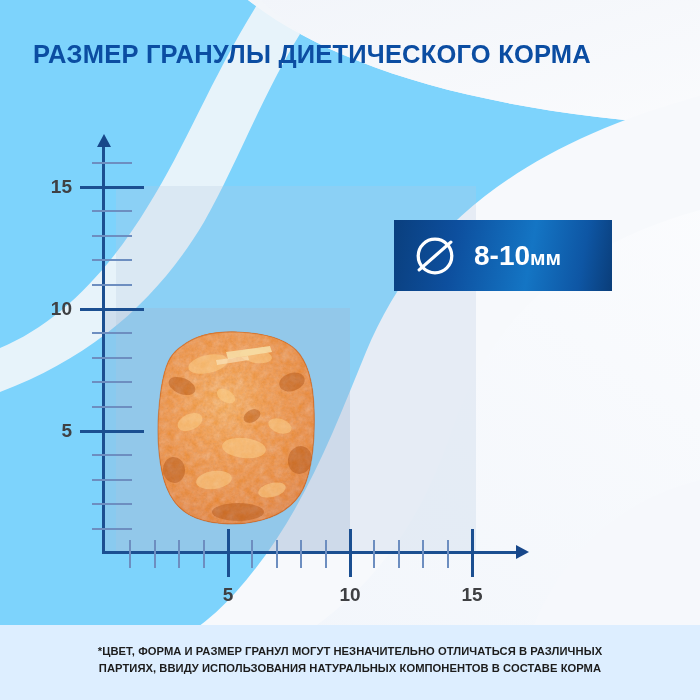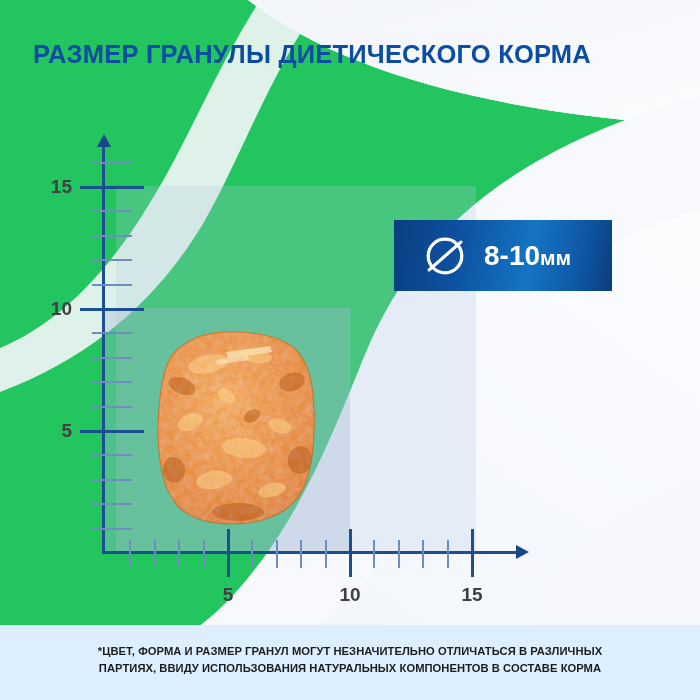--- a/index.html
+++ b/index.html
@@ -13,21 +13,21 @@
     background: #ffffff;
     font-family: "Liberation Sans", sans-serif;
     position: relative;
   }
 
   #infographic {
     position: absolute;
     inset: 0;
     width: 700px;
     height: 700px;
-    background: #22c55e;
+    background: #7dd3fc;
     overflow: hidden;
   }
 
   
   .bg-layer {
     position: absolute;
     inset: 0;
     pointer-events: none;
   }
 
@@ -156,21 +156,21 @@
   
   .badge {
     position: absolute;
     left: 394px;
     top: 220px;
     width: 218px;
     height: 71px;
     background: linear-gradient(100deg, #0a3f7e 0%, #0d4f9e 28%, #1475c4 62%, #0e56a4 85%, #0a3d79 100%);
     display: flex;
     align-items: center;
-    padding-left: 28px;
+    padding-left: 18px;
     box-sizing: border-box;
   }
   .badge-icon {
     width: 46px;
     height: 46px;
     flex: 0 0 auto;
   }
   .badge-text {
     margin-left: 16px;
     color: #ffffff;

